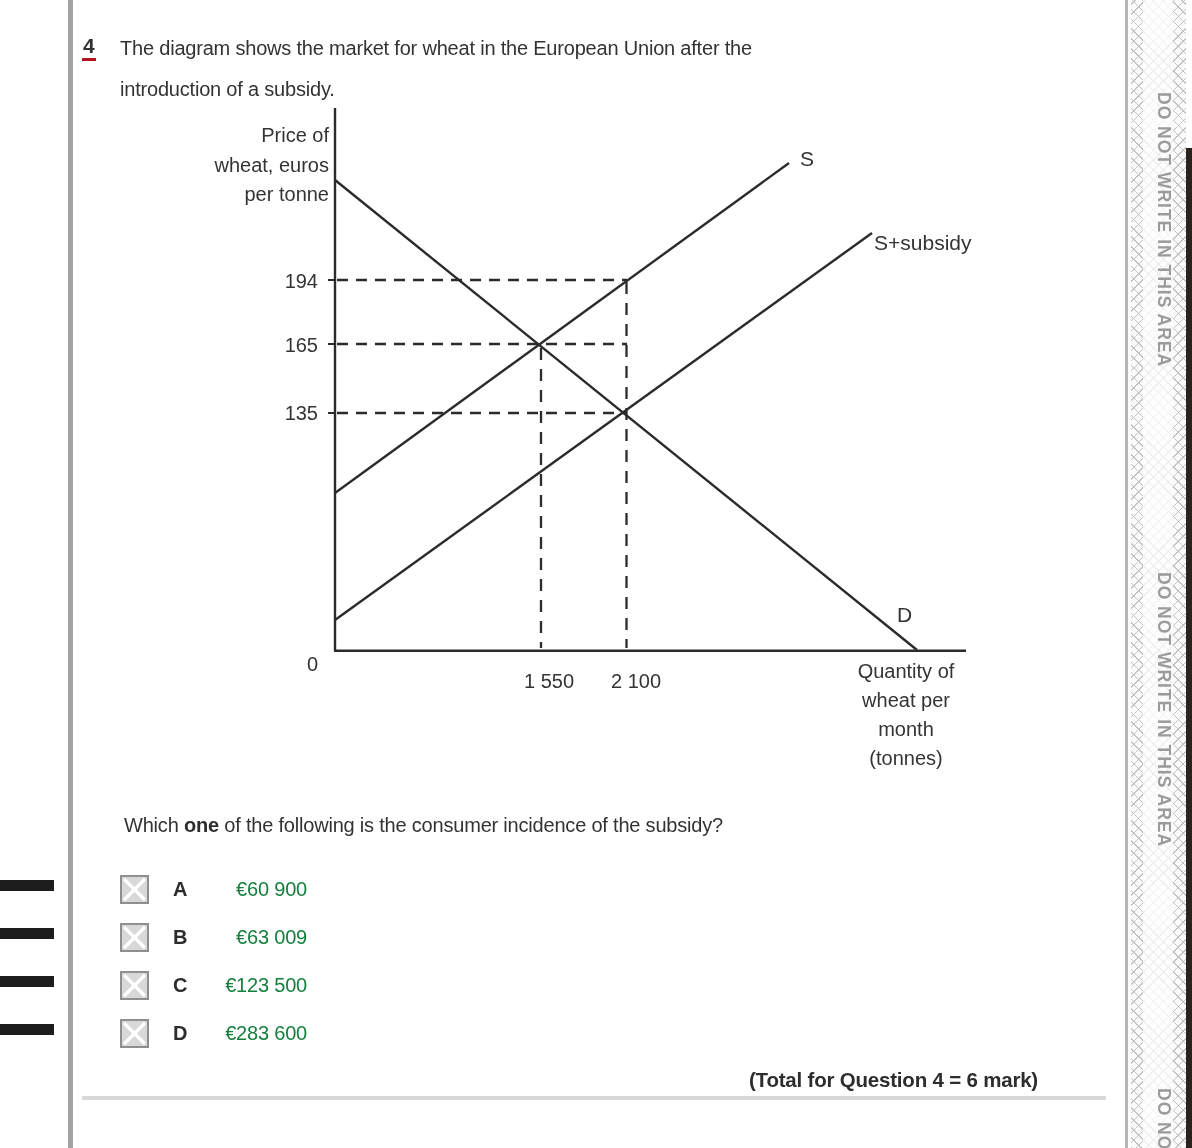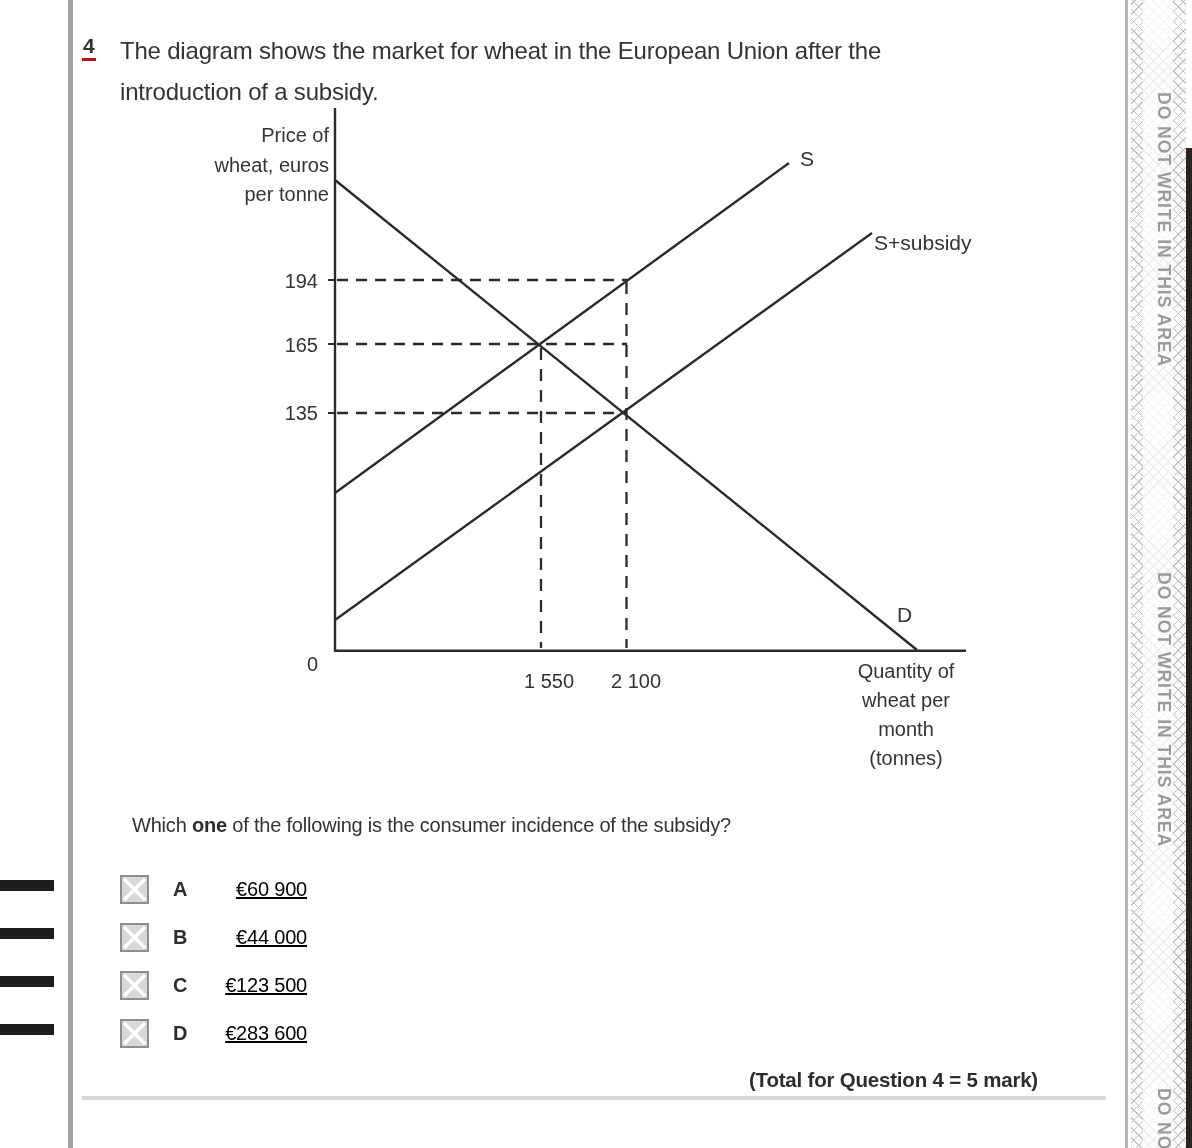--- a/index.html
+++ b/index.html
@@ -14,42 +14,42 @@
   
   .bind-bar{position:absolute;left:0;width:54px;height:11px;background:#1d1d1d;}
   
   .edge-line{position:absolute;left:68px;top:0;width:5px;height:1148px;background:#a3a3a3;}
   
   .qnum{
     position:absolute;left:82px;top:35px;
     font-size:21px;font-weight:700;color:#333;
     border-bottom:3px solid #b5121b;padding:0 1px 1px 1px;line-height:22px;
   }
-  .qline{position:absolute;left:120px;font-size:24px;color:#333;letter-spacing:-0.2px;white-space:nowrap;}
+  .qline{position:absolute;left:120px;font-size:20px;color:#333;letter-spacing:-0.2px;white-space:nowrap;}
   .qline1{top:37px;}
   .qline2{top:78px;}
   
   .diagram{position:absolute;left:200px;top:100px;width:800px;height:690px;}
   .diagram text{fill:#343434;font-family:"Liberation Sans",sans-serif;}
   .tick-label{font-size:20px;}
   .axis-title{font-size:20px;}
   .curve-label{font-size:21px;}
   
-  .prompt{position:absolute;left:132px;top:814px;font-size:20px;color:#333;letter-spacing:-0.2px;white-space:nowrap;}
+  .prompt{position:absolute;left:124px;top:814px;font-size:20px;color:#333;letter-spacing:-0.2px;white-space:nowrap;}
   .prompt b{font-weight:700;color:#2d2d2d;}
   
   .opt-row{position:absolute;left:120px;height:30px;display:flex;align-items:center;}
   .opt-a{top:874px;} .opt-b{top:922px;} .opt-c{top:970px;} .opt-d{top:1018px;}
   .cbox{
     box-sizing:border-box;width:29px;height:29px;
     background:#d8d8d8;border:2px solid #8f8f8f;
     display:flex;align-items:center;justify-content:center;flex:0 0 auto;
   }
   .opt-letter{margin-left:24px;width:24px;font-weight:700;font-size:20px;color:#2d2d2d;}
-  .opt-value{width:110px;text-align:right;font-size:20px;color:#000000;letter-spacing:-0.2px;text-decoration:underline;}
+  .opt-value{width:110px;text-align:right;font-size:20px;color:#15803d;letter-spacing:-0.2px;}
   
   .total{
     position:absolute;left:82px;top:1068px;width:956px;
     text-align:right;font-weight:700;font-size:20.5px;color:#2d2d2d;letter-spacing:-0.2px;
   }
   .rule{position:absolute;left:82px;top:1096px;width:1024px;height:4px;background:#d8d8d8;}
   
   .side-thinline{position:absolute;left:1125px;top:0;width:3px;height:1148px;background:#b5b5b5;}
   .hatch{
     position:absolute;left:1131px;top:0;width:55px;height:1148px;
@@ -140,21 +140,21 @@
   </div>
 
   <div class="opt-row opt-b">
     <span class="cbox">
       <svg width="25" height="25" viewBox="0 0 25 25">
         <line x1="2" y1="2" x2="23" y2="23" stroke="#ffffff" stroke-width="3.4"></line>
         <line x1="23" y1="2" x2="2" y2="23" stroke="#ffffff" stroke-width="3.4"></line>
       </svg>
     </span>
     <span class="opt-letter">B</span>
-    <span class="opt-value">€44 000</span>
+    <span class="opt-value">€63 009</span>
   </div>
 
   <div class="opt-row opt-c">
     <span class="cbox">
       <svg width="25" height="25" viewBox="0 0 25 25">
         <line x1="2" y1="2" x2="23" y2="23" stroke="#ffffff" stroke-width="3.4"></line>
         <line x1="23" y1="2" x2="2" y2="23" stroke="#ffffff" stroke-width="3.4"></line>
       </svg>
     </span>
     <span class="opt-letter">C</span>
@@ -165,21 +165,21 @@
     <span class="cbox">
       <svg width="25" height="25" viewBox="0 0 25 25">
         <line x1="2" y1="2" x2="23" y2="23" stroke="#ffffff" stroke-width="3.4"></line>
         <line x1="23" y1="2" x2="2" y2="23" stroke="#ffffff" stroke-width="3.4"></line>
       </svg>
     </span>
     <span class="opt-letter">D</span>
     <span class="opt-value">€283 600</span>
   </div>
 
-  <div class="total">(Total for Question 4 = 5 mark)</div>
+  <div class="total">(Total for Question 4 = 6 mark)</div>
   <div class="rule"></div>
 
   <div class="side-thinline"></div>
   <div class="hatch"></div>
   <div class="text-band"></div>
   <div class="donot donot1">DO NOT WRITE IN THIS AREA</div>
   <div class="donot donot2">DO NOT WRITE IN THIS AREA</div>
   <div class="donot donot3">DO NOT WRITE IN THIS AREA</div>
   <div class="dark-edge"></div>
 

